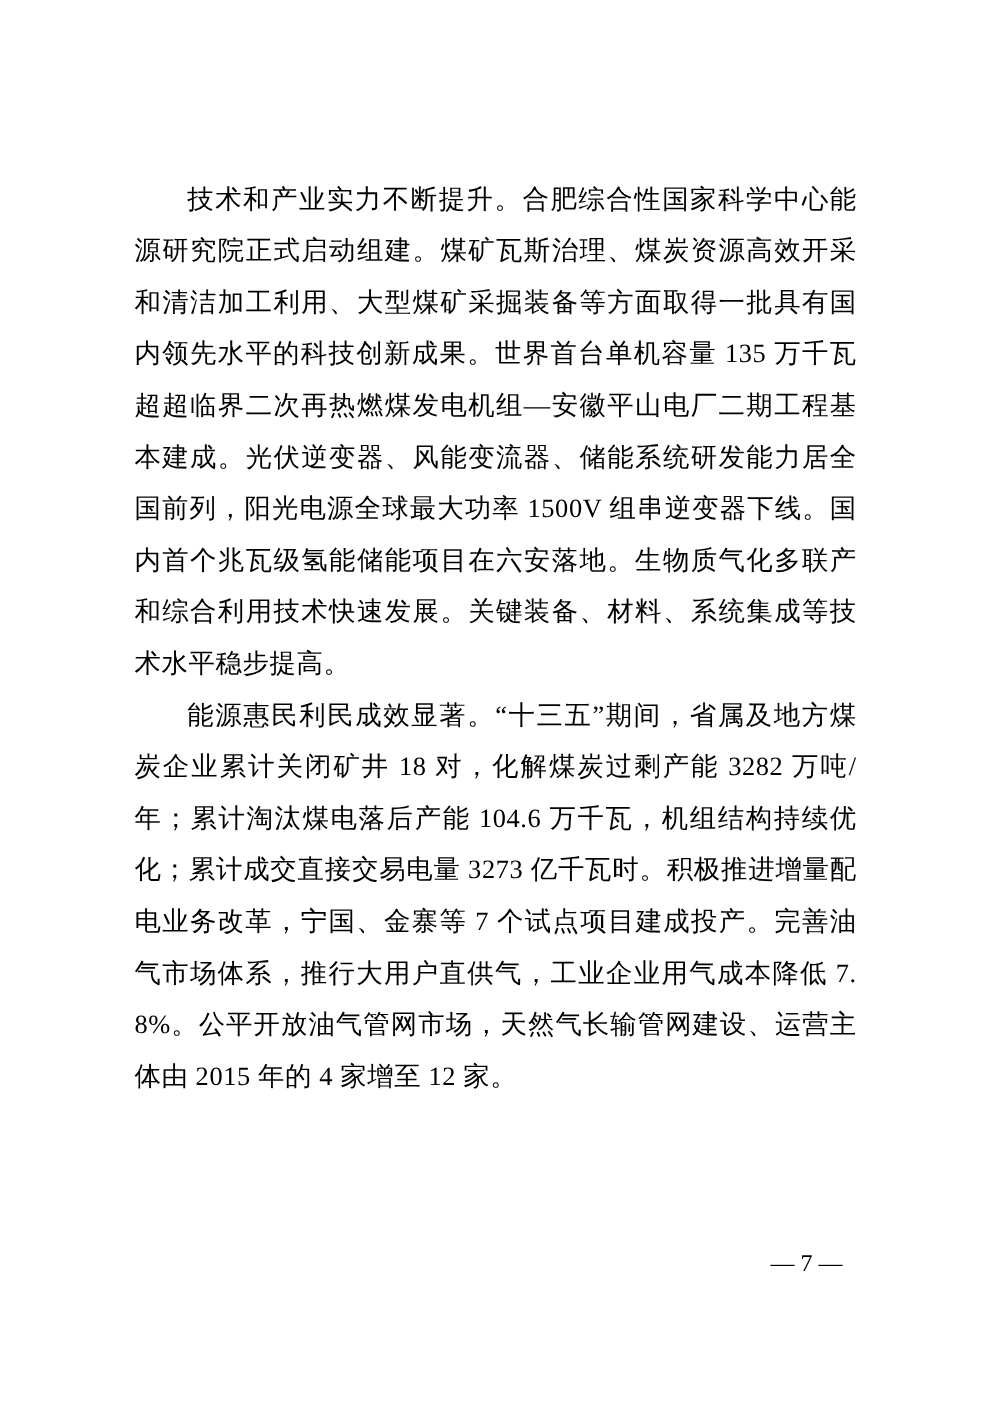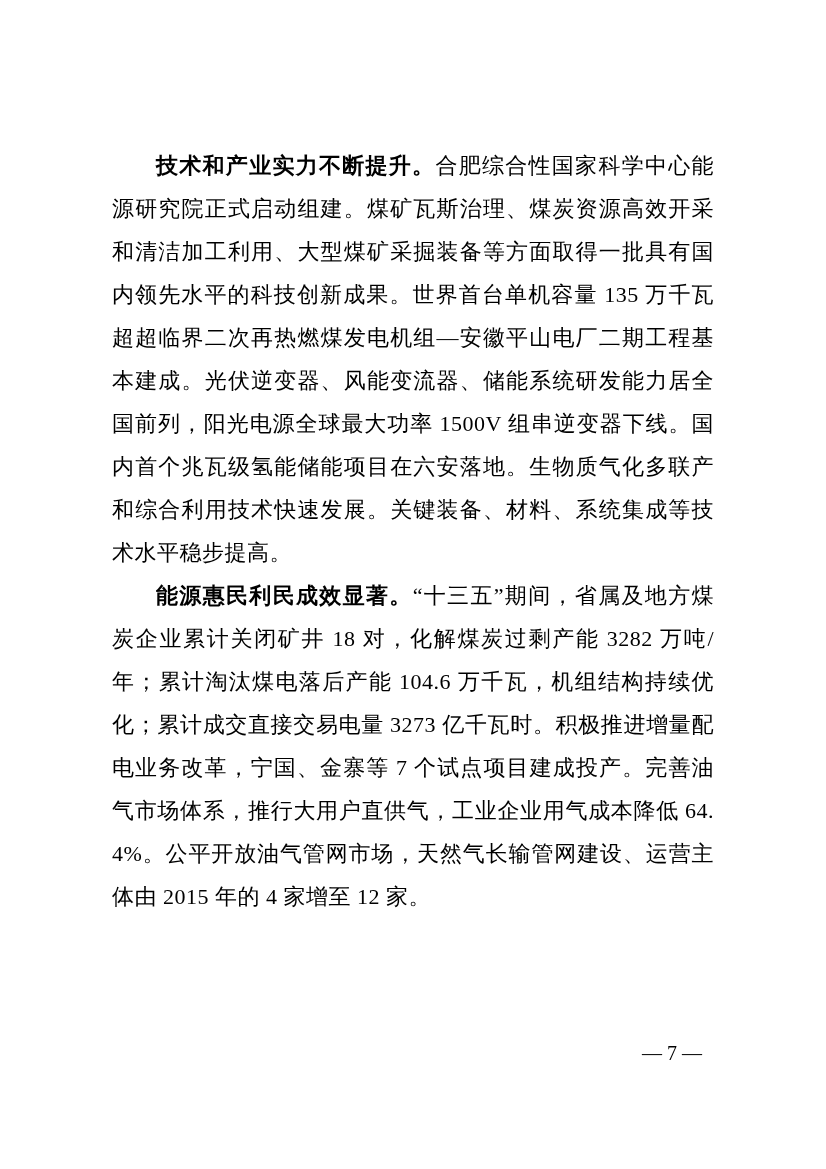--- a/index.html
+++ b/index.html
@@ -25,34 +25,34 @@
   .para {
     margin: 0;
     font-size: 22px;
     line-height: 43px;
     text-align: justify;
     text-indent: 44px;
     letter-spacing: 0.5px;
     word-break: break-all;
   }
   .para .lead {
-    font-weight: 700;
+    font-weight: 400;
   }
   .footer {
     position: absolute;
     top: 1038px;
     right: 124px;
     font-size: 20px;
     line-height: 30px;
     color: #000000;
     white-space: pre;
   }
 </style>
 </head>
 <body>
 
 <div class="page">
   <div class="content">
     <p class="para"><strong class="lead">技术和产业实力不断提升。</strong><span>合肥综合性国家科学中心能源研究院正式启动组建。煤矿瓦斯治理、煤炭资源高效开采和清洁加工利用、大型煤矿采掘装备等方面取得一批具有国内领先水平的科技创新成果。世界首台单机容量 135 万千瓦超超临界二次再热燃煤发电机组—安徽平山电厂二期工程基本建成。光伏逆变器、风能变流器、储能系统研发能力居全国前列，阳光电源全球最大功率 1500V 组串逆变器下线。国内首个兆瓦级氢能储能项目在六安落地。生物质气化多联产和综合利用技术快速发展。关键装备、材料、系统集成等技术水平稳步提高。</span></p>
-    <p class="para"><strong class="lead">能源惠民利民成效显著。</strong><span>“十三五”期间，省属及地方煤炭企业累计关闭矿井 18 对，化解煤炭过剩产能 3282 万吨/年；累计淘汰煤电落后产能 104.6 万千瓦，机组结构持续优化；累计成交直接交易电量 3273 亿千瓦时。积极推进增量配电业务改革，宁国、金寨等 7 个试点项目建成投产。完善油气市场体系，推行大用户直供气，工业企业用气成本降低 64.4%。公平开放油气管网市场，天然气长输管网建设、运营主体由 2015 年的 4 家增至 12 家。</span></p>
+    <p class="para"><strong class="lead">能源惠民利民成效显著。</strong><span>“十三五”期间，省属及地方煤炭企业累计关闭矿井 18 对，化解煤炭过剩产能 3282 万吨/年；累计淘汰煤电落后产能 104.6 万千瓦，机组结构持续优化；累计成交直接交易电量 3273 亿千瓦时。积极推进增量配电业务改革，宁国、金寨等 7 个试点项目建成投产。完善油气市场体系，推行大用户直供气，工业企业用气成本降低 7.8%。公平开放油气管网市场，天然气长输管网建设、运营主体由 2015 年的 4 家增至 12 家。</span></p>
   </div>
   <div class="footer">— 7 —</div>
 </div>
 
 </body></html>

